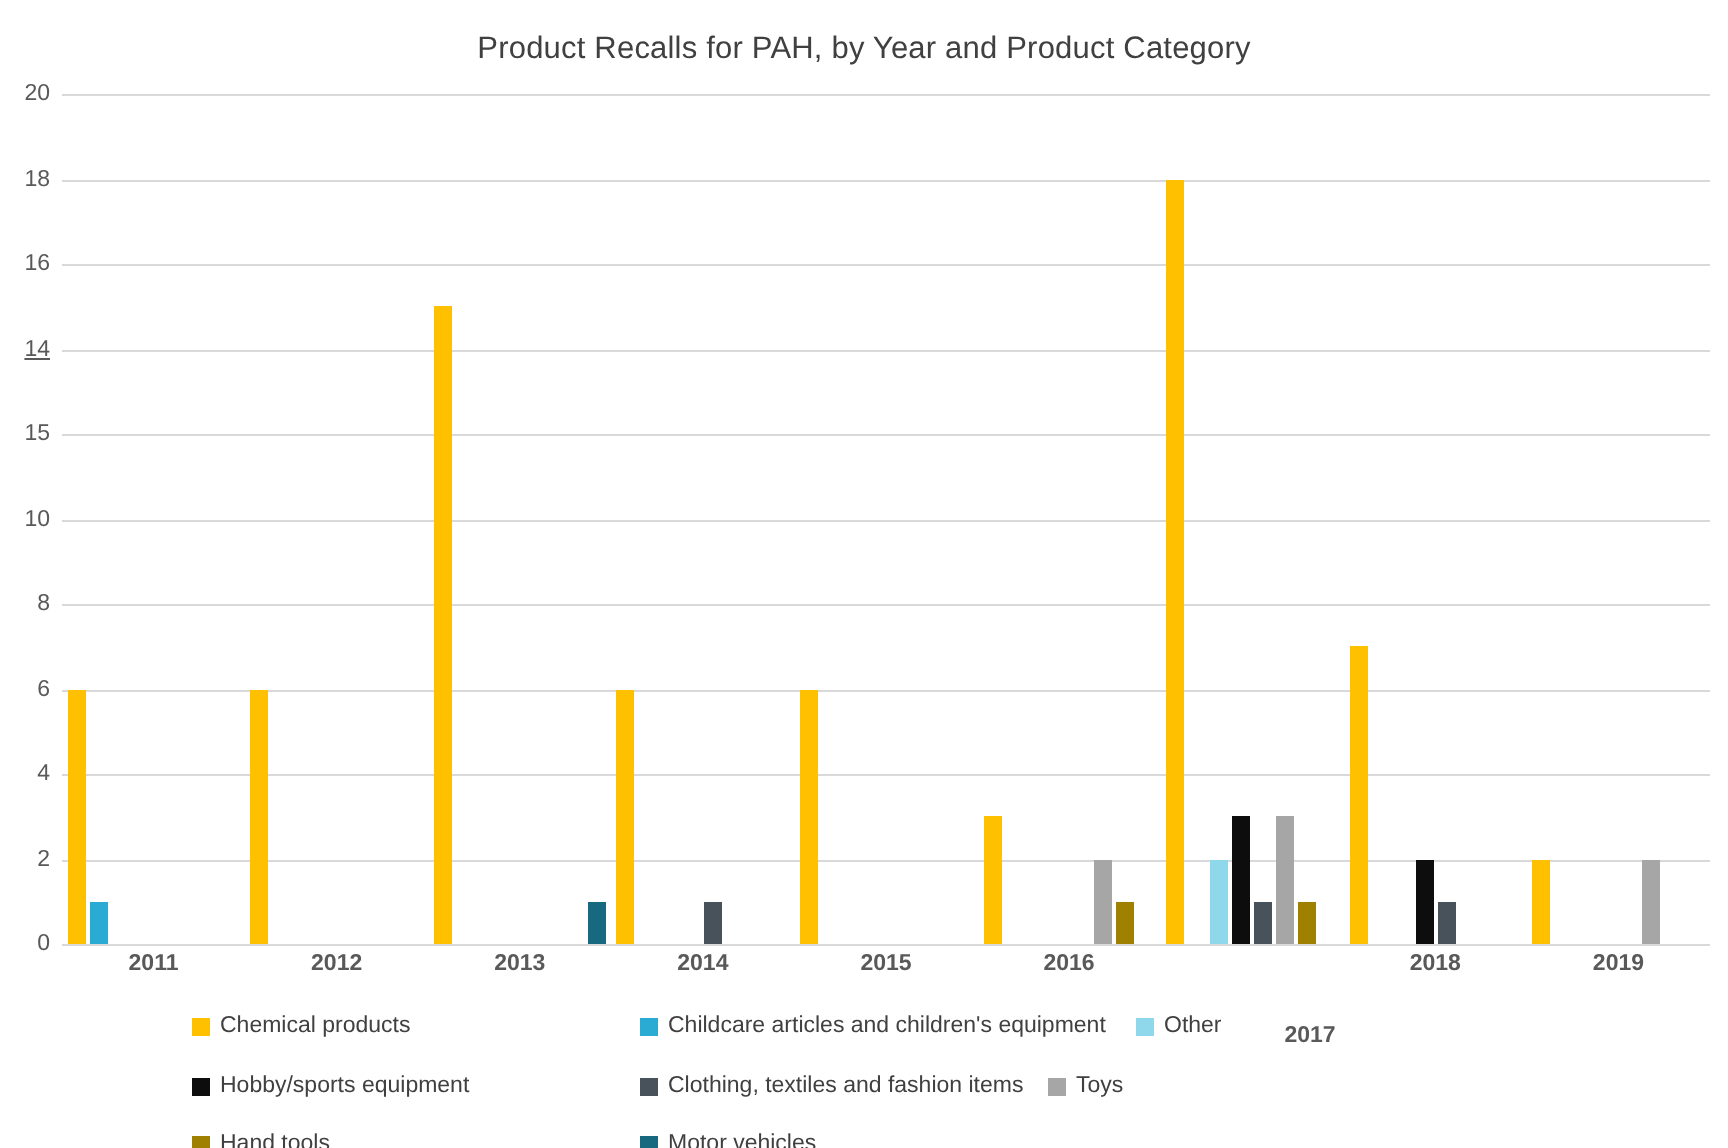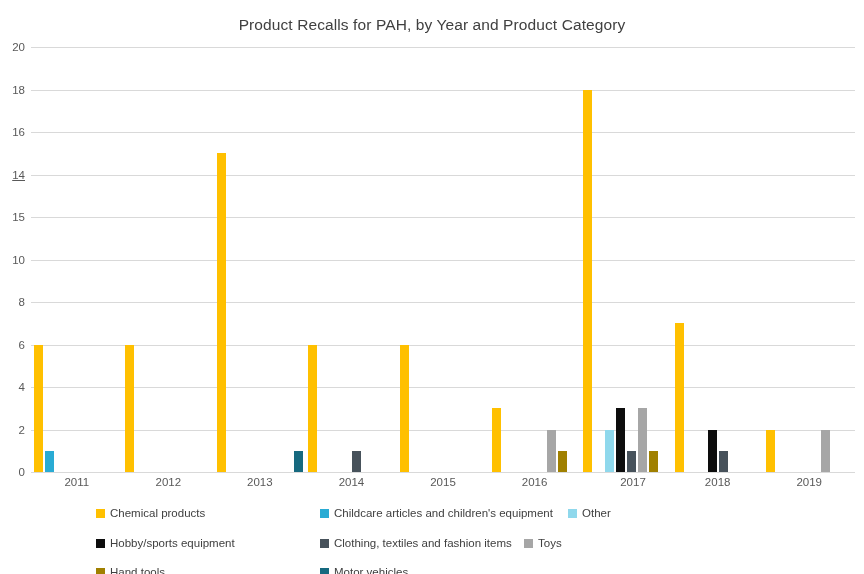--- a/index.html
+++ b/index.html
@@ -69,20 +69,21 @@
     width: 25px;
     height: 425px;
   }
   
   #x-axis-labels {
     position: absolute;
     left: 31px;
     top: 476px;
     width: 824px;
     height: 20px;
+    font-weight: bold;
   }
   .xtick {
     position: absolute;
     top: 0;
     text-align: center;
     font-size: 11.5px;
     color: #595959;
     transform: translateX(-50%);
     white-space: nowrap;
   }
@@ -178,21 +179,21 @@
       </div>
   </div>
 
   <div id="x-axis-labels">
       <div class="xtick" style="left: 45.7778px;">2011</div>
       <div class="xtick" style="left: 137.333px;">2012</div>
       <div class="xtick" style="left: 228.889px;">2013</div>
       <div class="xtick" style="left: 320.444px;">2014</div>
       <div class="xtick" style="left: 412px;">2015</div>
       <div class="xtick" style="left: 503.556px;">2016</div>
-      <div class="xtick" style="left: 602px;">2017</div>
+      <div class="xtick" style="left: 624px; margin-top: 36px;">2017</div>
       <div class="xtick" style="left: 686.667px;">2018</div>
       <div class="xtick" style="left: 778.222px;">2019</div>
     </div>
 
   <div id="legend">
       <div class="legend-item" style="left: 96px; top: 7px;">
         <span class="legend-swatch" style="background: rgb(255, 192, 0);"></span>
         <span class="legend-label">Chemical products</span>
       </div>
       <div class="legend-item" style="left: 320px; top: 7px;">

